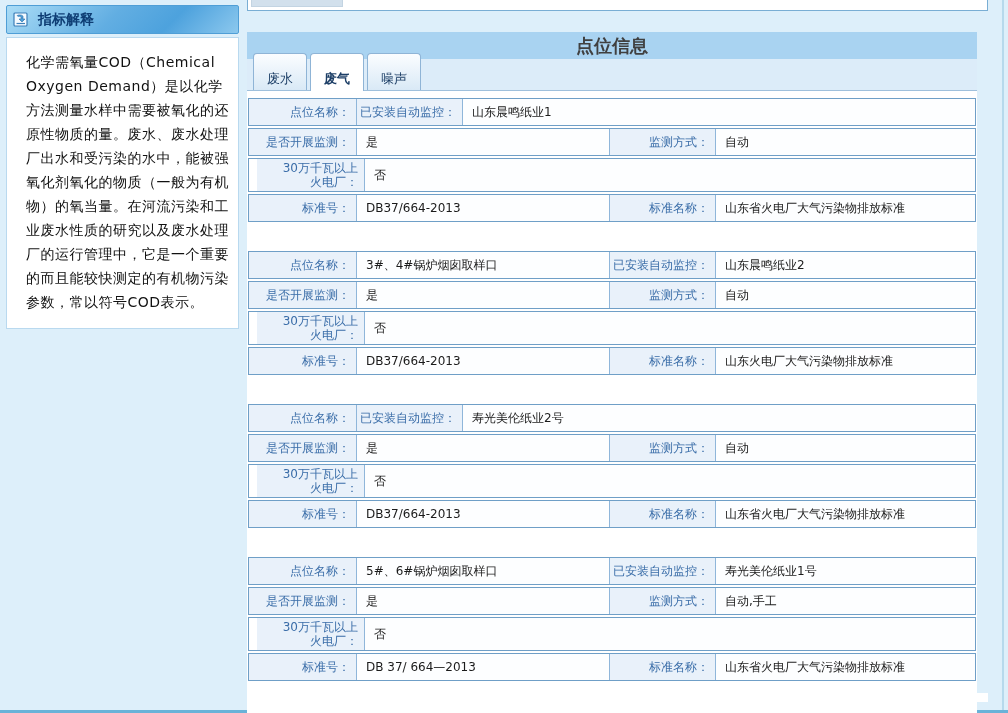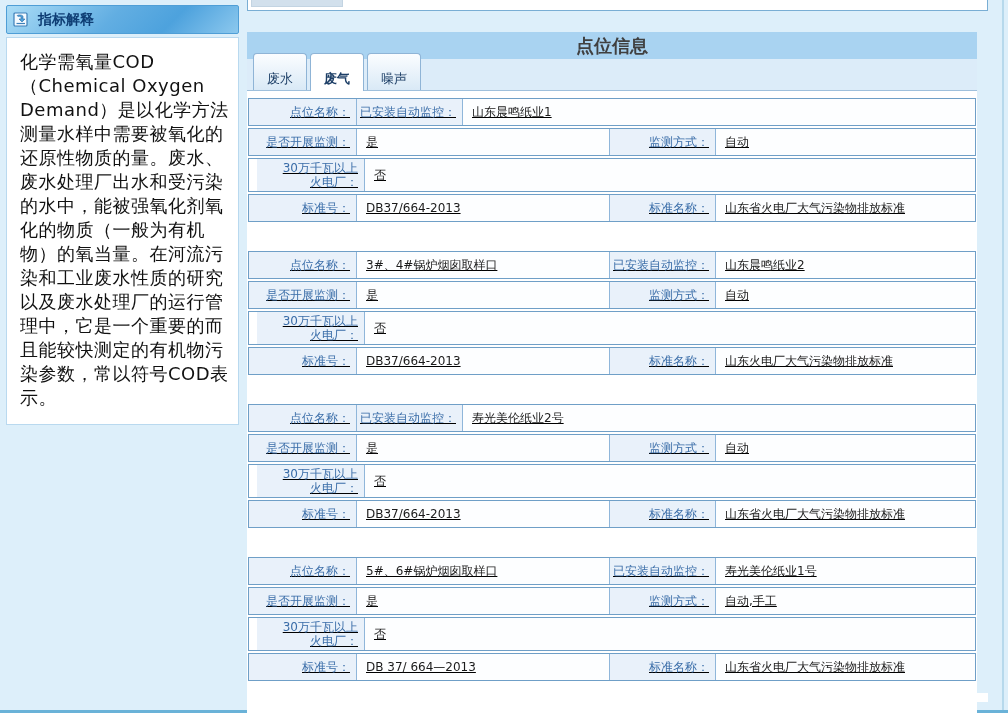--- a/index.html
+++ b/index.html
@@ -16,21 +16,21 @@
   .sidebar{position:absolute;left:6px;top:5px;width:233px;}
   .sidebar-header{
     height:29px;display:flex;align-items:center;gap:8px;padding-left:5px;
     background:linear-gradient(135deg,#aadcf6 0%,#62aee2 45%,#4da2dd 70%,#8cc8ee 100%);
     border:1px solid #4f9ed6;border-radius:2px;
     color:#0e3d74;font-weight:bold;font-size:14px;box-sizing:border-box;
   }
   .sidebar-header .icon{width:18px;height:16px;display:inline-flex;}
   .sidebar-body{
     margin-top:3px;background:#ffffff;border:1px solid #b9d9ef;box-sizing:border-box;
-    padding:12px 9px 14px 13px;font-size:18px;line-height:24px;color:#111;
+    padding:12px 9px 14px 19px;font-size:14px;line-height:24px;color:#111;
     letter-spacing:0.5px;
   }
 
   
   .top-remnant{
     position:absolute;left:247px;top:0;width:741px;height:11px;background:#fff;
     border:1px solid #79aed4;border-top:none;box-sizing:border-box;
   }
   .remnant-tab{
     position:absolute;left:3px;top:0;width:92px;height:7px;
@@ -48,21 +48,21 @@
     padding:6px 6px 0 6px;height:25px;display:flex;gap:3px;align-items:flex-end;
   }
   .tab{
     padding:16px 13px 2px 13px;font-size:13px;color:#1c3e66;cursor:pointer;
     background:linear-gradient(#fbfdff,#d9e9f6);
     border:1px solid #8fb4d6;border-bottom:none;border-radius:4px 4px 0 0;
   }
   .tab.active{background:#ffffff;font-weight:bold;padding-bottom:3px;margin-bottom:-1px;}
 
   .content{background:#fff;padding:7px 1px 0 1px;}
-  .block{margin-bottom:29px;text-decoration:underline;}
+  .block{margin-bottom:29px;}
   .row{
     display:flex;align-items:stretch;border:1px solid #6f9fc7;background:#fff;
     margin-bottom:2px;box-sizing:border-box;min-height:28px;
   }
   .cell{font-size:12px;display:flex;align-items:center;box-sizing:border-box;}
   .lbl{
     width:108px;background:#e9f1fa;color:#3a6da8;justify-content:flex-end;
     text-align:right;padding:2px 6px 2px 2px;border-right:1px solid #8fb6da;
   }
   .lbl2{width:106px;}

